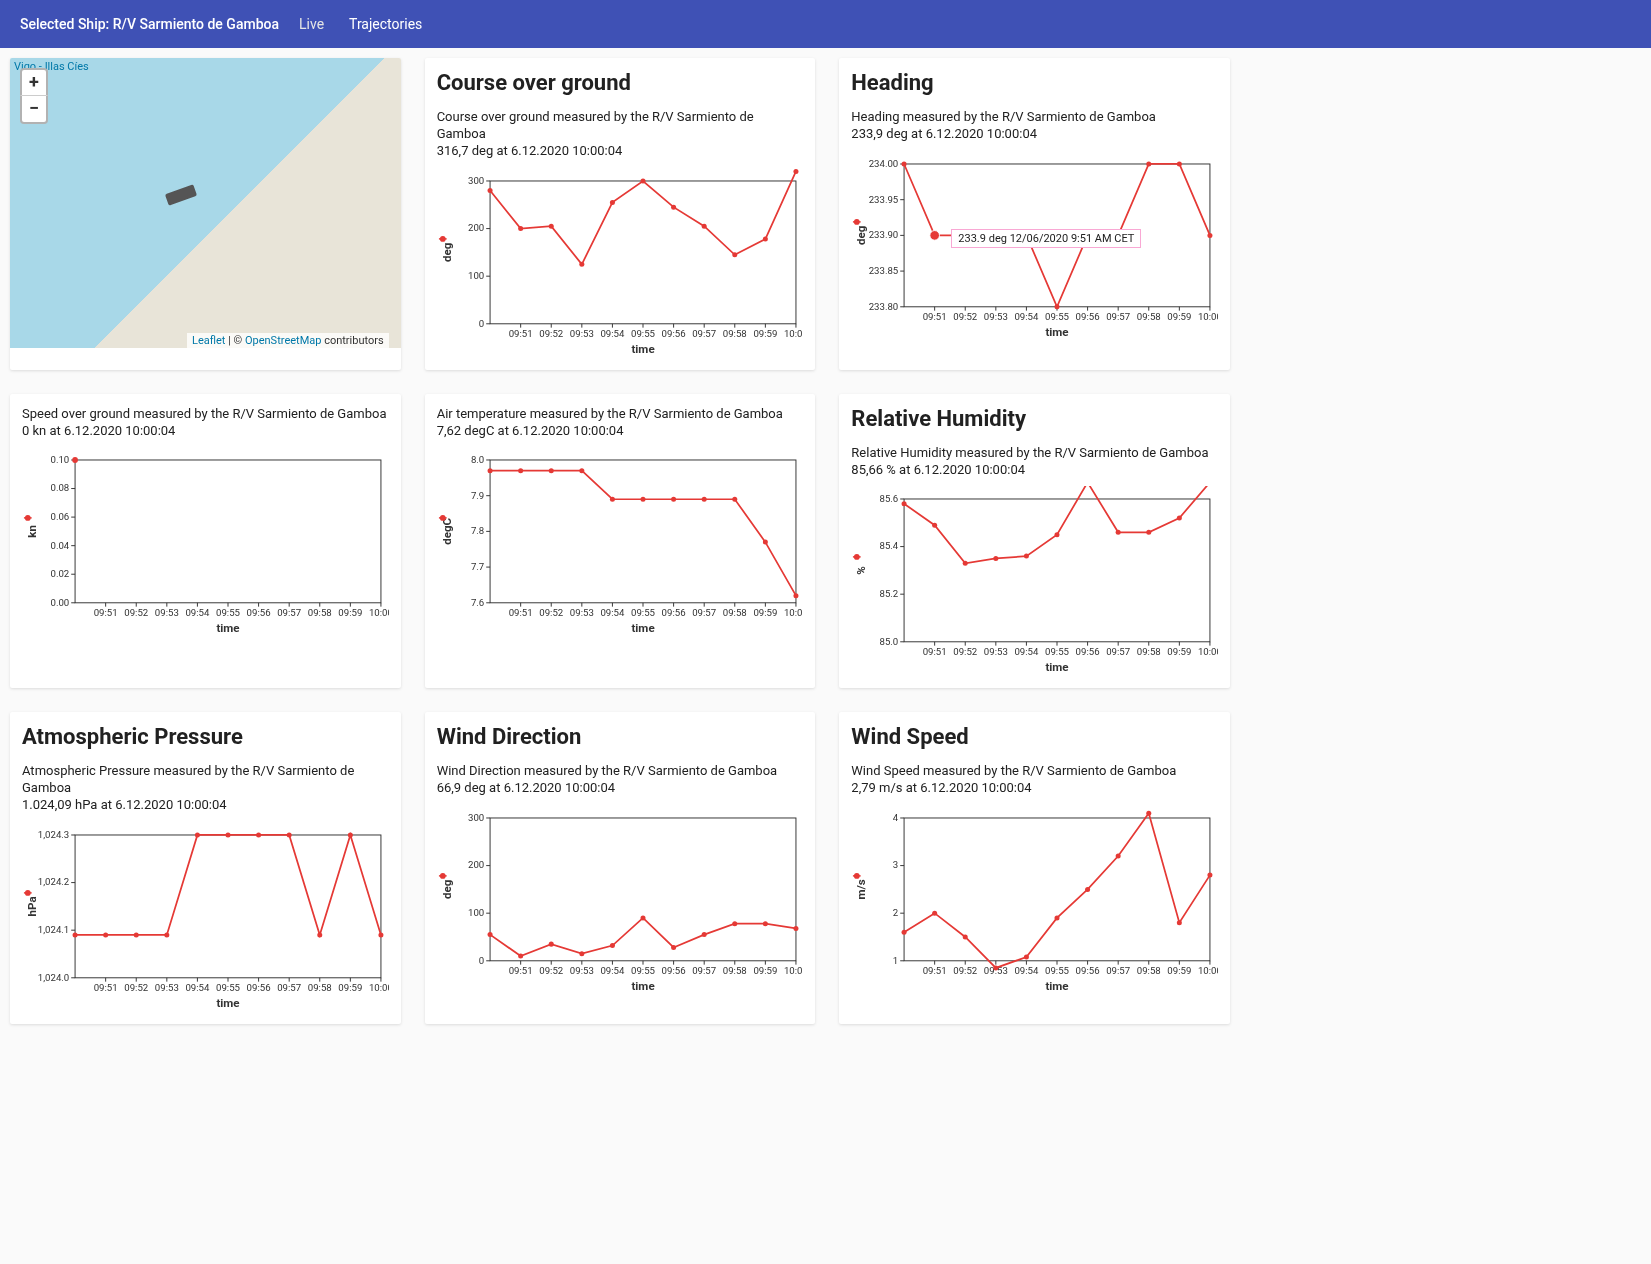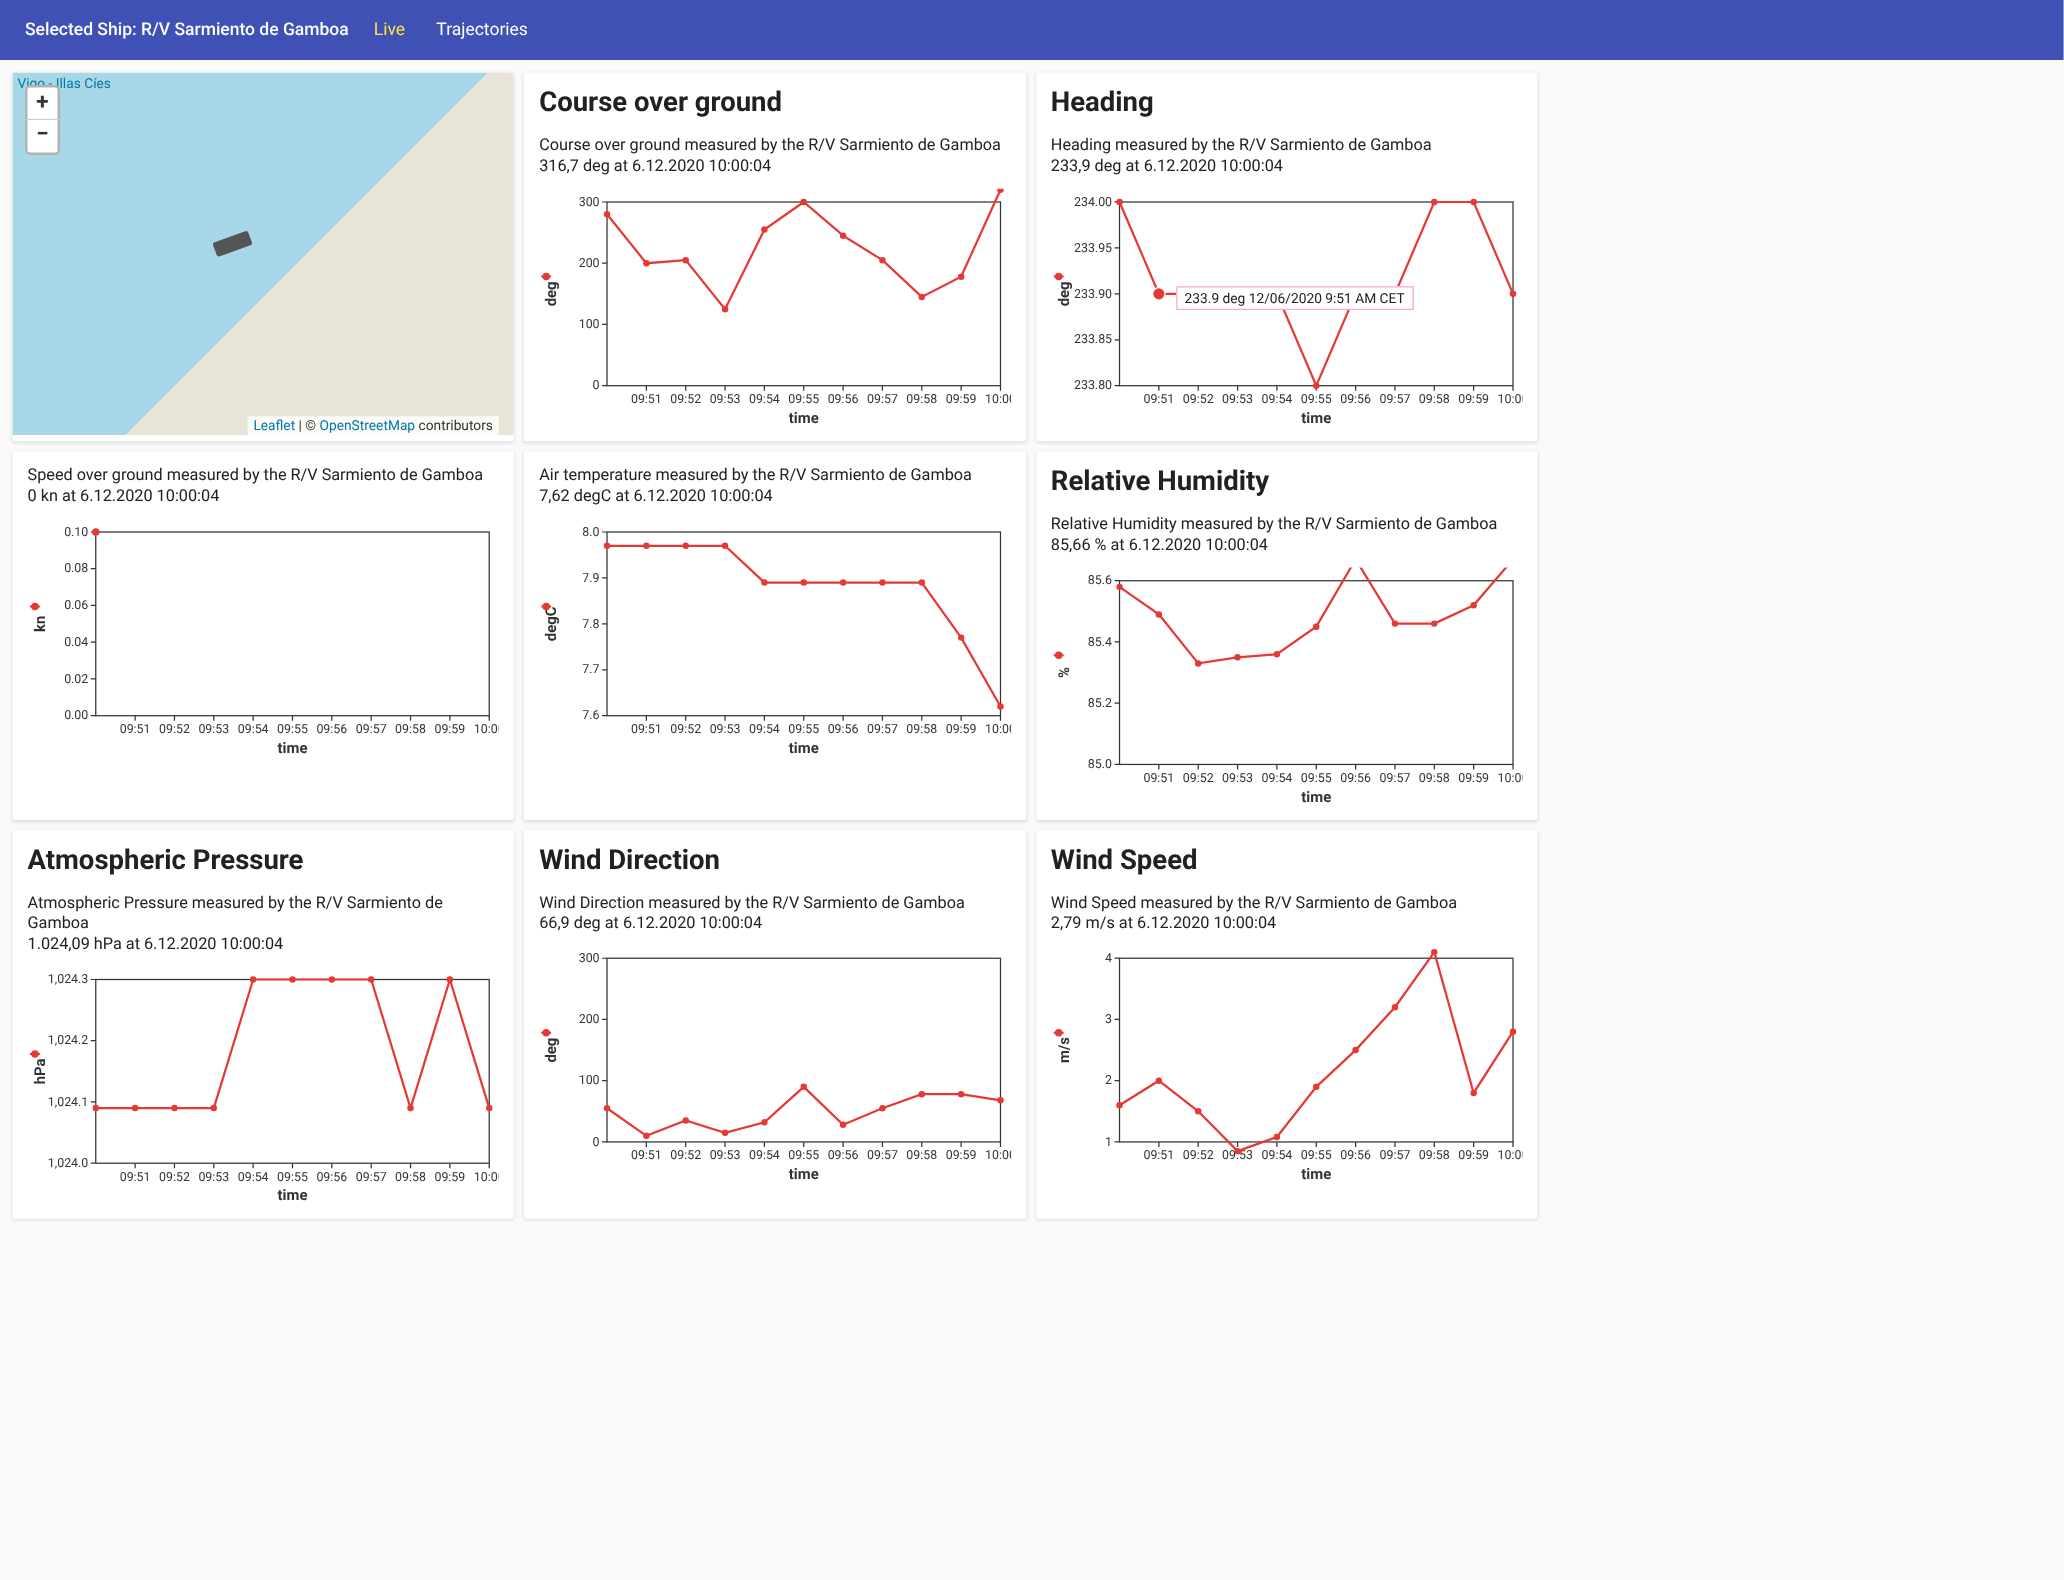--- a/index.html
+++ b/index.html
@@ -1,21 +1,21 @@
 <!DOCTYPE html>
 <html><head>
 <meta charset="utf-8">
 <style>
 *{box-sizing:border-box;margin:0;padding:0}
 body{font-family:Roboto,Arial,sans-serif;background:#fafafa;color:#212121}
 .header{background:#3f51b5;color:#fff;display:flex;align-items:center;padding:0 20px;height:48px;font-size:14px}
 .header .title{font-weight:500;margin-right:20px}
 .header .nav-item{margin-right:25px;cursor:pointer}
-.header .nav-item.active{color:#fde047}
-.grid{display:grid;grid-template-columns:1fr 1fr 1fr;gap:8px;padding:10px;max-width:1240px}
+.header .nav-item.active{color:#e5e5e5}
+.grid{display:grid;grid-template-columns:1fr 1fr 1fr;gap:24px;padding:10px;max-width:1240px}
 .card{background:#fff;border-radius:2px;box-shadow:0 1px 3px rgba(0,0,0,0.12);padding:12px;position:relative;min-height:290px}
 .card.map-card{padding:0;overflow:hidden}
 .card h2{font-size:22px;font-weight:700;margin-bottom:14px}
 .card .desc{font-size:13px;color:#212121;line-height:1.3}
 .map-placeholder{width:100%;height:290px;background:linear-gradient(135deg,#a8d8e8 0%,#a8d8e8 55%,#e8e4d8 55%,#e8e4d8 100%);position:relative;overflow:hidden}
 .map-placeholder::before{content:"";position:absolute;top:45%;left:40%;width:30px;height:12px;background:#555;border-radius:2px;transform:rotate(-20deg)}
 .map-controls{position:absolute;top:10px;left:10px;z-index:10}
 .map-btn{display:block;width:28px;height:28px;background:#fff;border:2px solid rgba(0,0,0,0.3);text-align:center;line-height:24px;font-size:18px;font-weight:700;cursor:pointer;color:#333}
 .map-btn:first-child{border-radius:4px 4px 0 0;border-bottom:1px solid #ccc}
 .map-btn:last-child{border-radius:0 0 4px 4px;border-top:none}

